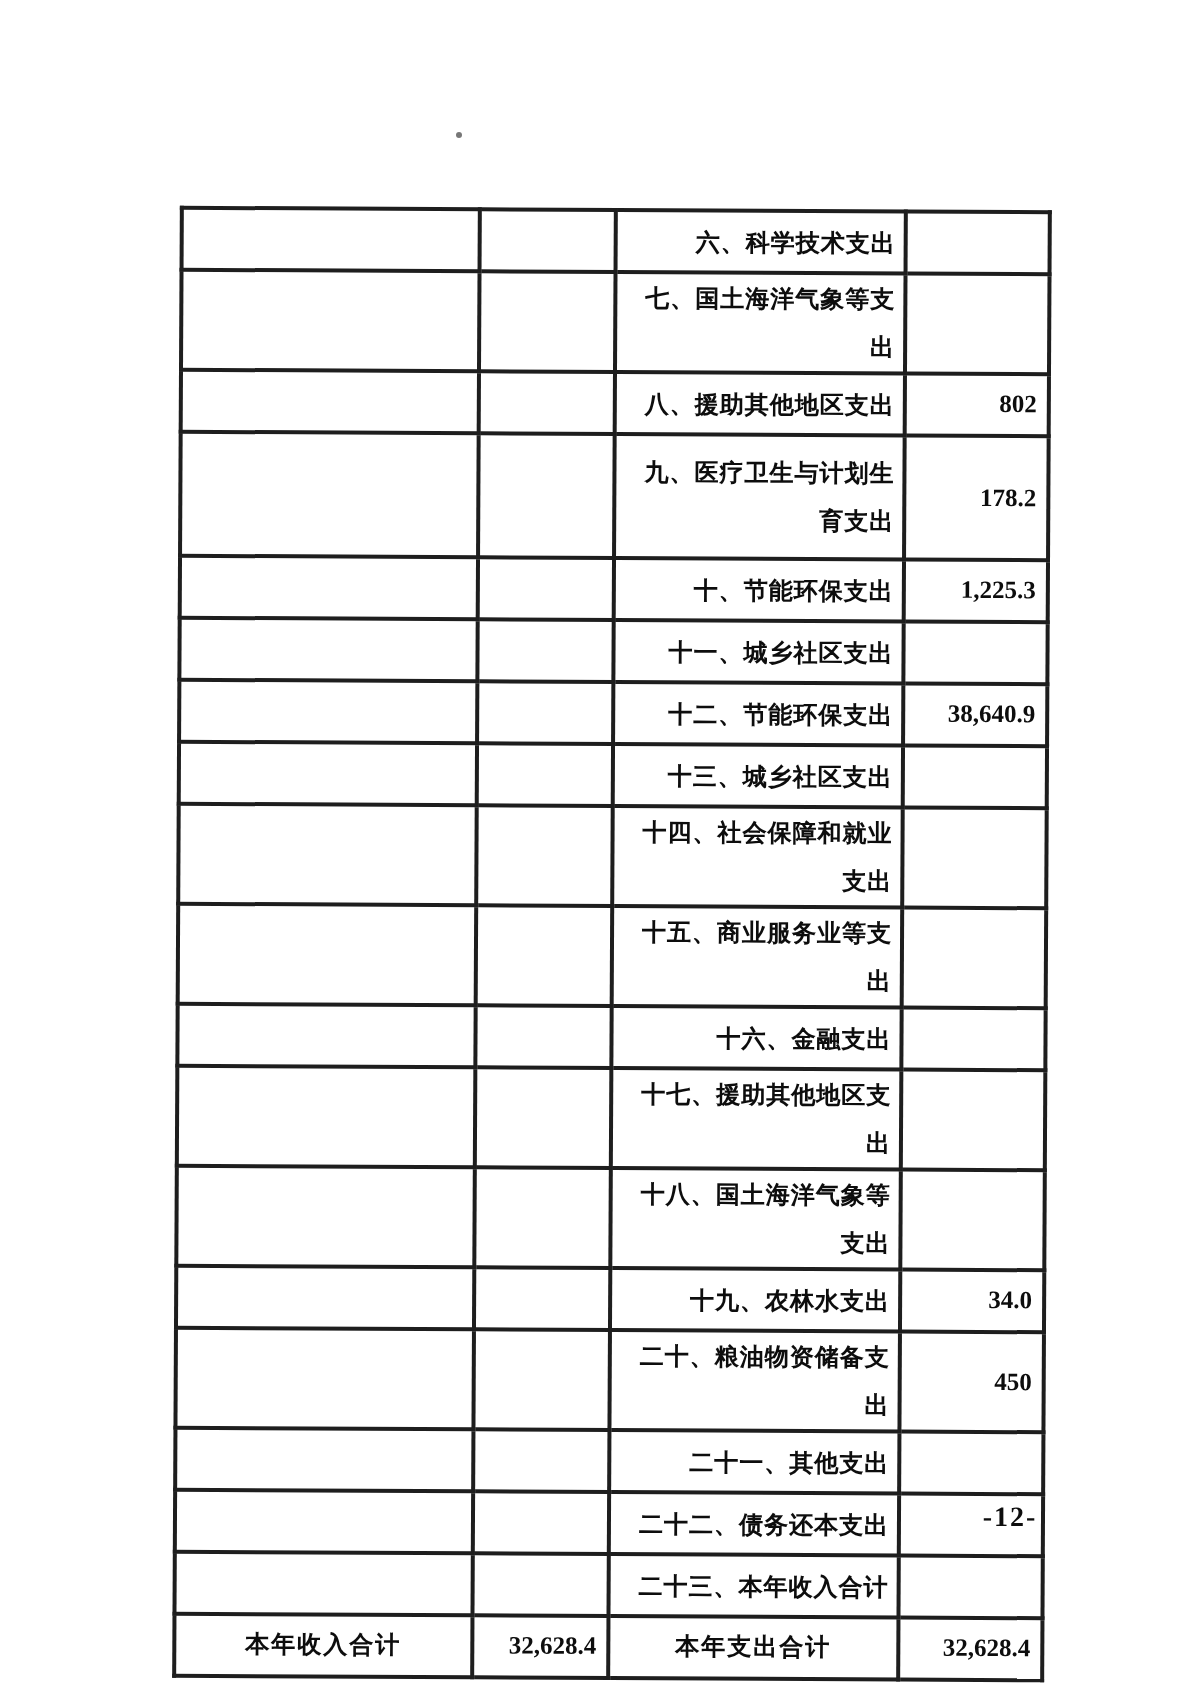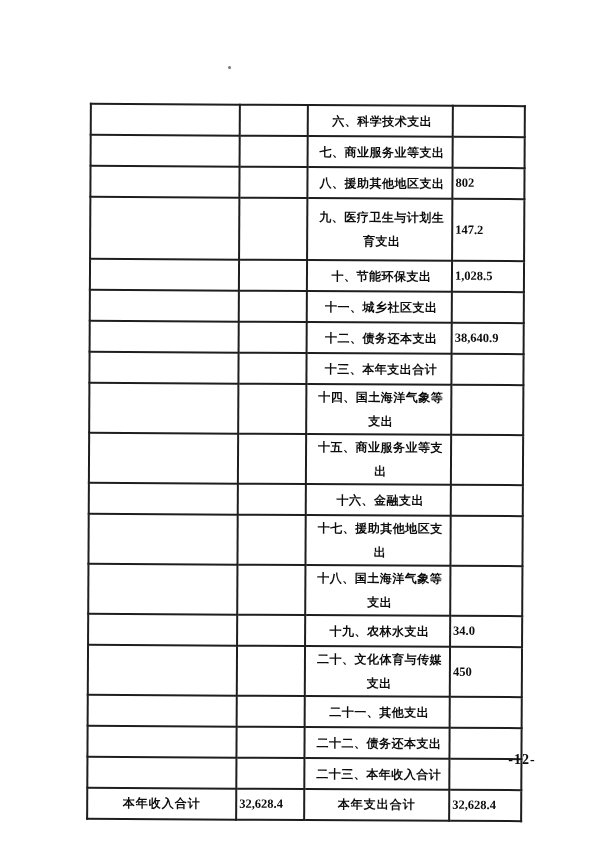--- a/index.html
+++ b/index.html
@@ -36,47 +36,48 @@
   }
   table.budget td {
     border: 2px solid #1e1e1e;
     overflow: hidden;
     vertical-align: middle;
     box-sizing: border-box;
   }
   tr.row { height: 31px; }
   tr.row-dbl { height: 62px; }
   td.cat {
-    text-align: center;
+    text-align: right;
     padding: 0 4px 0 8px;
     font-size: 12px;
     font-weight: bold;
     letter-spacing: 0.5px;
     line-height: 2.0;
     color: #0d0d0d;
   }
   td.num {
+    text-align: right;
     padding: 0 5px 0 2px;
     font-family: "Liberation Serif", serif;
     font-size: 12.5px;
     font-weight: bold;
     color: #0d0d0d;
     white-space: nowrap;
   }
   td.total-label {
     text-align: center;
     padding: 0 2px;
     font-size: 12px;
     font-weight: bold;
     letter-spacing: 1px;
     color: #0d0d0d;
   }
   .page-number {
     position: absolute;
-    left: 480px;
+    left: 463px;
     top: 752px;
     width: 84px;
     text-align: center;
     font-family: "Liberation Serif", serif;
     font-size: 14px;
     font-weight: bold;
     letter-spacing: 1px;
     color: #0d0d0d;
   }
 </style>
@@ -95,63 +96,63 @@
   <tbody>
     <tr class="row">
       <td class="cat"></td>
       <td class="num"></td>
       <td class="cat">六、科学技术支出</td>
       <td class="num"></td>
     </tr>
     <tr class="row">
       <td class="cat"></td>
       <td class="num"></td>
-      <td class="cat">七、商业服务业等支出</td>
+      <td class="cat">七、国土海洋气象等支出</td>
       <td class="num"></td>
     </tr>
     <tr class="row">
       <td class="cat"></td>
       <td class="num"></td>
       <td class="cat">八、援助其他地区支出</td>
       <td class="num">802</td>
     </tr>
     <tr class="row-dbl">
       <td class="cat"></td>
       <td class="num"></td>
       <td class="cat">九、医疗卫生与计划生育支出</td>
-      <td class="num">147.2</td>
+      <td class="num">178.2</td>
     </tr>
     <tr class="row">
       <td class="cat"></td>
       <td class="num"></td>
       <td class="cat">十、节能环保支出</td>
-      <td class="num">1,028.5</td>
+      <td class="num">1,225.3</td>
     </tr>
     <tr class="row">
       <td class="cat"></td>
       <td class="num"></td>
       <td class="cat">十一、城乡社区支出</td>
       <td class="num"></td>
     </tr>
     <tr class="row">
       <td class="cat"></td>
       <td class="num"></td>
-      <td class="cat">十二、债务还本支出</td>
+      <td class="cat">十二、节能环保支出</td>
       <td class="num">38,640.9</td>
     </tr>
     <tr class="row">
       <td class="cat"></td>
       <td class="num"></td>
-      <td class="cat">十三、本年支出合计</td>
-      <td class="num"></td>
-    </tr>
-    <tr class="row">
-      <td class="cat"></td>
-      <td class="num"></td>
-      <td class="cat">十四、国土海洋气象等支出</td>
+      <td class="cat">十三、城乡社区支出</td>
+      <td class="num"></td>
+    </tr>
+    <tr class="row">
+      <td class="cat"></td>
+      <td class="num"></td>
+      <td class="cat">十四、社会保障和就业支出</td>
       <td class="num"></td>
     </tr>
     <tr class="row">
       <td class="cat"></td>
       <td class="num"></td>
       <td class="cat">十五、商业服务业等支出</td>
       <td class="num"></td>
     </tr>
     <tr class="row">
       <td class="cat"></td>
@@ -173,21 +174,21 @@
     </tr>
     <tr class="row">
       <td class="cat"></td>
       <td class="num"></td>
       <td class="cat">十九、农林水支出</td>
       <td class="num">34.0</td>
     </tr>
     <tr class="row">
       <td class="cat"></td>
       <td class="num"></td>
-      <td class="cat">二十、文化体育与传媒支出</td>
+      <td class="cat">二十、粮油物资储备支出</td>
       <td class="num">450</td>
     </tr>
     <tr class="row">
       <td class="cat"></td>
       <td class="num"></td>
       <td class="cat">二十一、其他支出</td>
       <td class="num"></td>
     </tr>
     <tr class="row">
       <td class="cat"></td>

